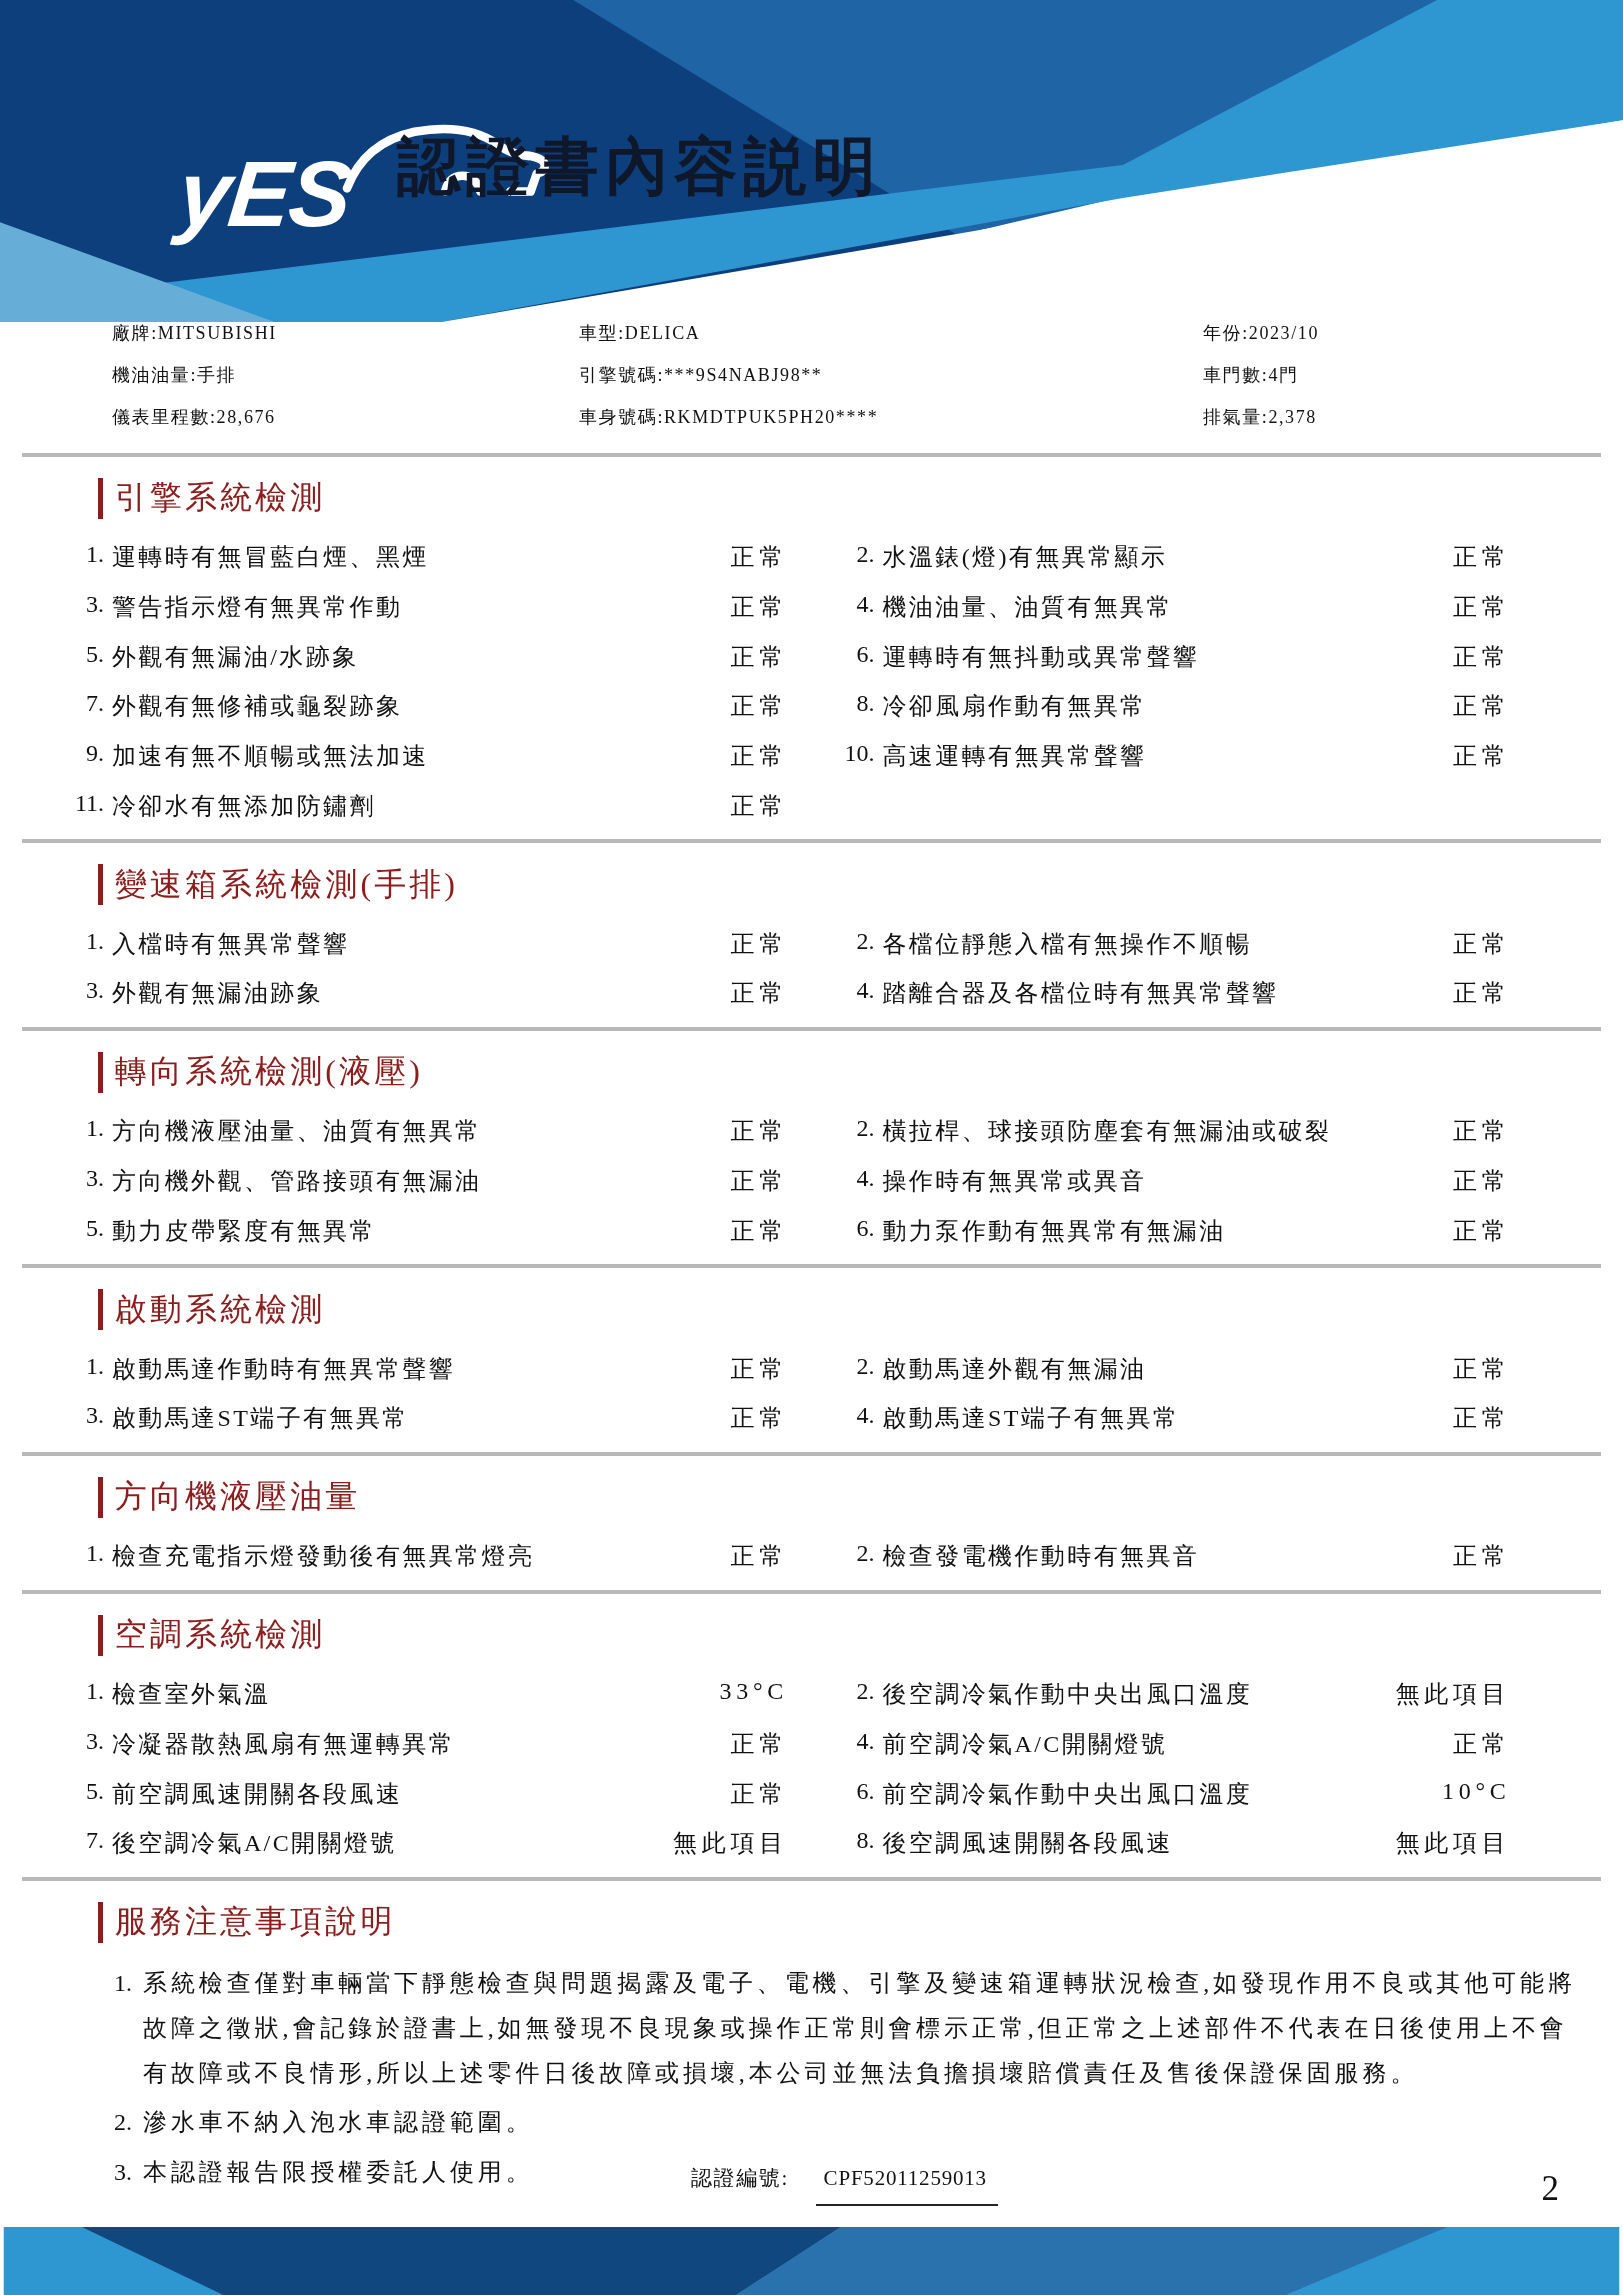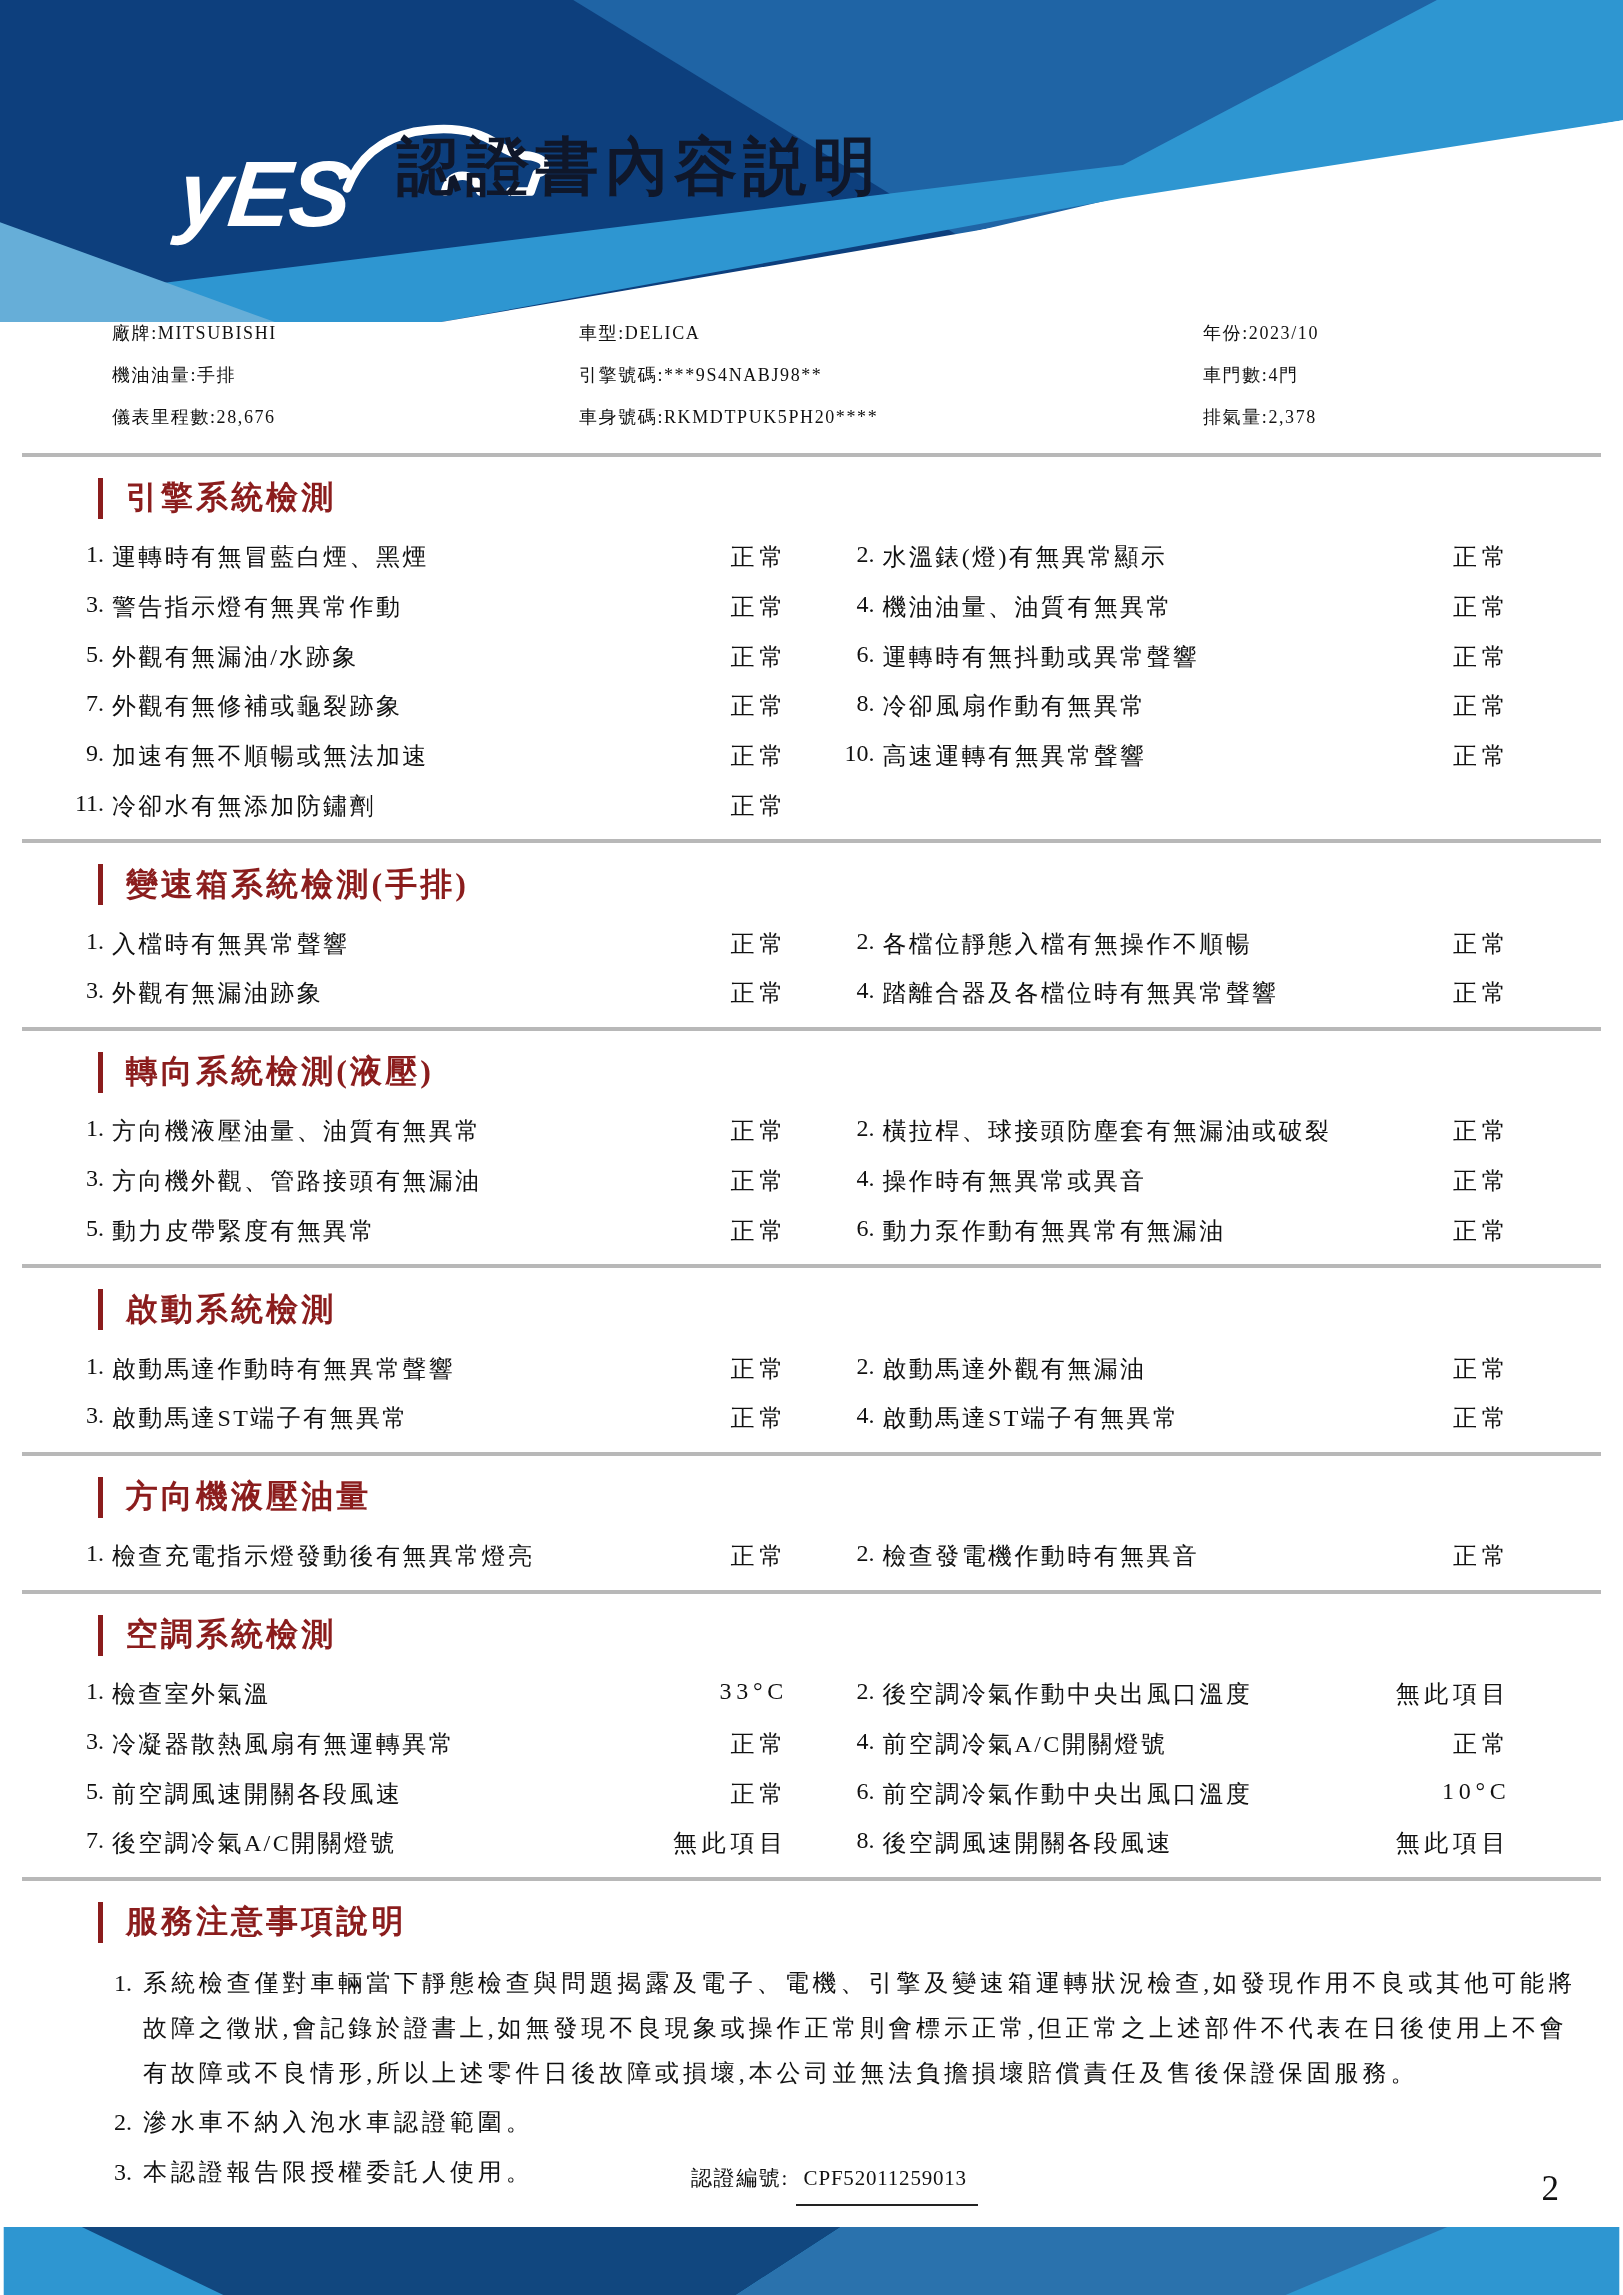--- a/index.html
+++ b/index.html
@@ -54,41 +54,41 @@
   .info-c1{width:467px;}
   .info-c2{width:624px;}
   .info-c3{flex:1;}
   
   .divider{height:3.9px;background:var(--divider);margin:0 22px;}
   .divider.after-info{margin-top:6.3px;}
   
   .section{padding-top:20.4px;}
   .sec-head{display:flex;align-items:center;margin-left:98px;height:42px;}
   .sec-bar{width:4.7px;height:41px;background:var(--title-red);}
-  .sec-title{margin-left:23px;font-size:32px;font-weight:700;color:var(--title-red);
+  .sec-title{margin-left:12px;font-size:32px;font-weight:400;color:var(--title-red);
     letter-spacing:3.1px;white-space:nowrap;text-align:center;}
   .rows{margin-top:22px;}
   .item-row{display:flex;align-items:flex-start;height:34px;margin-bottom:15.7px;
     font-size:24px;letter-spacing:2.4px;white-space:nowrap;}
   .num{display:inline-block;width:57px;margin-left:47px;text-align:right;letter-spacing:0;}
   .itext{display:inline-block;width:558px;margin-left:7.9px;overflow:visible;}
   .status{display:inline-block;width:118px;text-align:right;letter-spacing:4.7px;}
   .num2{width:71px;margin-left:15.7px;}
   .itext2{width:487px;}
   .status2{width:141px;}
   .section .divider{margin-top:11px;}
   
   .note-row{display:flex;align-items:flex-start;padding-left:86px;margin-bottom:4.7px;
     font-size:24px;letter-spacing:3.9px;line-height:45px;position:relative;}
   .note-num{width:46px;text-align:right;letter-spacing:0;flex:none;}
   .note-text{margin-left:11px;width:1437px;}
   .cert{position:absolute;left:691px;top:6.3px;font-size:21px;letter-spacing:1.6px;
     white-space:nowrap;}
   .cert-value{display:inline-block;border-bottom:2.4px solid #222;
-    padding:0 11px 2.4px 7.9px;letter-spacing:0.8px;}
+    padding:0 11px 2.4px 7.9px;letter-spacing:0.8px;margin-left:20px;}
   
   .page-number{position:absolute;right:64px;top:2169px;font-size:35px;
     font-family:"Liberation Serif","DejaVu Serif",serif;}
   .footer{position:absolute;left:0;bottom:0;width:1623px;height:68px;}
 </style>
 </head>
 <body>
 
 <div class="page">
 

